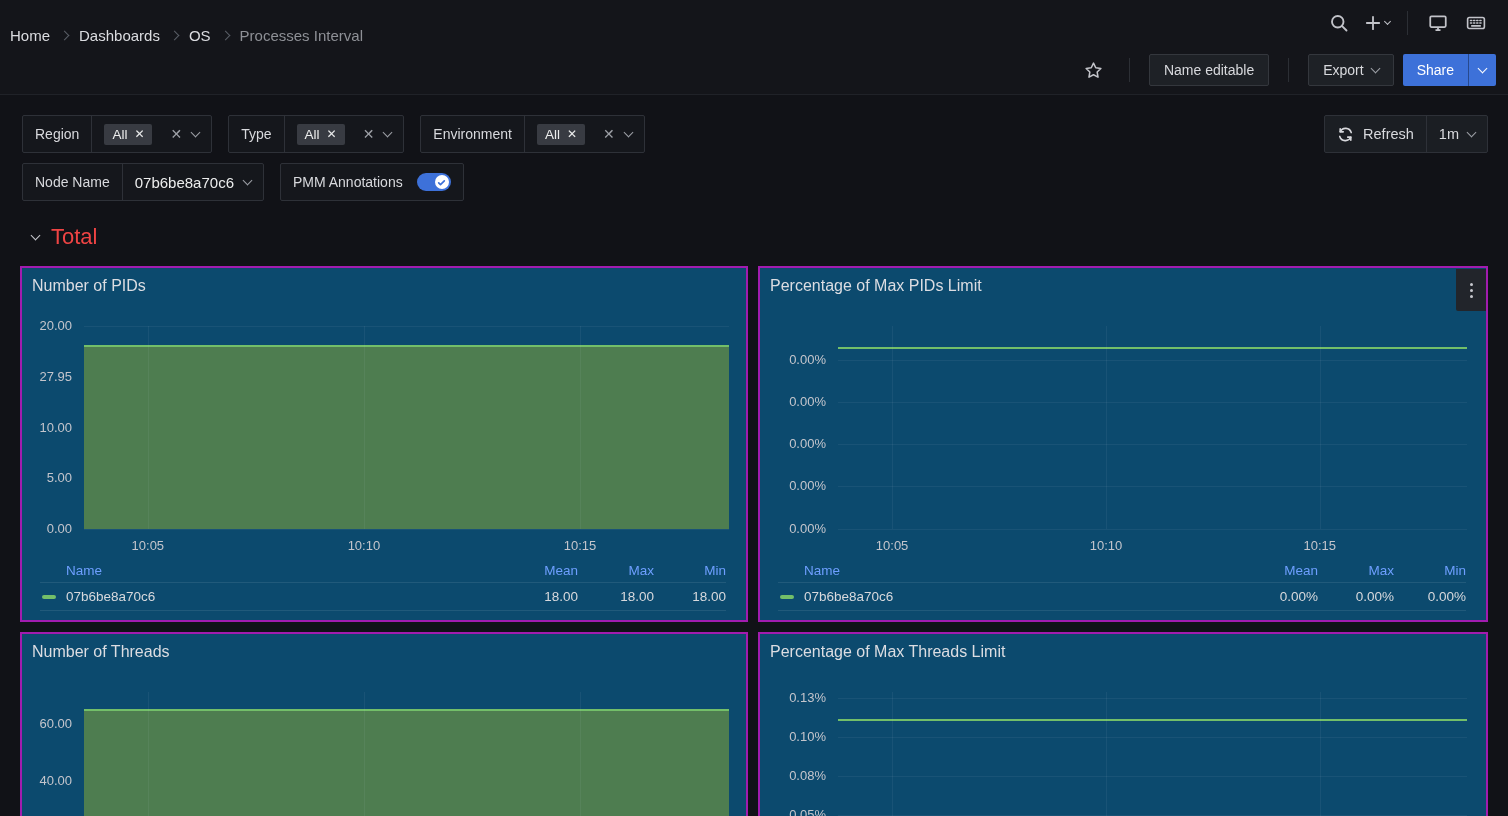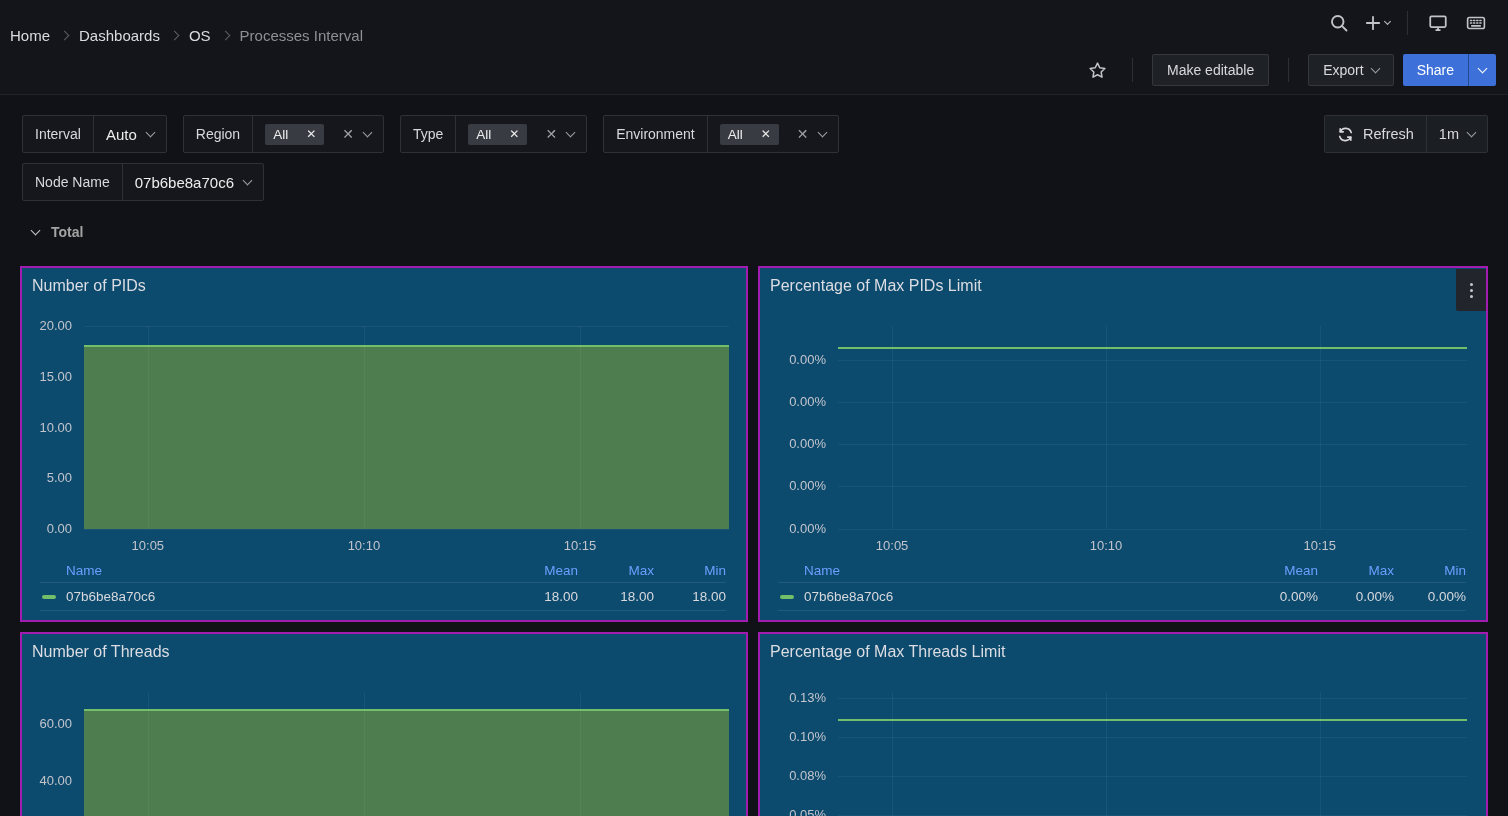--- a/index.html
+++ b/index.html
@@ -45,42 +45,42 @@
 
   
   .filters-row { position:absolute; left:22px; display:flex; gap:16px; }
   .row1 { top:115px; } .row2 { top:163px; }
   .var-ctl { display:flex; align-items:stretch; height:38px;
     border:1px solid #2e3138; border-radius:2px; background:#15171c; }
   .var-label { display:flex; align-items:center; padding:0 12px; font-size:14px;
     color:#d8d9dd; border-right:1px solid #2e3138; }
   .var-value { display:flex; align-items:center; gap:10px; padding:0 12px;
     font-size:15px; color:#eceded; cursor:pointer; }
-  .chip { display:flex; align-items:center; gap:18px; background:#383b42; border-radius:2px;
+  .chip { display:flex; align-items:center; gap:7px; background:#383b42; border-radius:2px;
     padding:3px 8px; font-size:13.5px; color:#eceded; cursor:pointer; }
   .dim { color:#9da0a6; }
   .x-glyph { font-size:12px; line-height:1; cursor:pointer; }
 
   .toggle { width:34px; height:18px; border-radius:9px; background:#3d71d9;
     position:relative; cursor:pointer; margin:0 12px 0 2px; }
   .toggle .knob { position:absolute; right:2px; top:2px; width:14px; height:14px;
     border-radius:50%; background:#fff; display:flex; align-items:center; justify-content:center; }
 
   
   .time-controls { position:absolute; top:115px; right:20px; display:flex; gap:12px; }
   .tc-group { display:flex; align-items:stretch; height:38px; background:#1b1e23;
     border:1px solid #2e3138; border-radius:2px; color:#d8d9dd; }
   .tc-seg { display:flex; align-items:center; gap:9px; padding:0 12px; font-size:14.5px;
     font-weight:500; cursor:pointer; }
   .tc-seg + .tc-seg { border-left:1px solid #2e3138; }
 
   
   .section-hdr { position:absolute; left:32px; top:224px; display:flex; align-items:center;
     gap:12px; cursor:pointer; }
-  .section-title { font-size:14px; font-weight:700; color:#a3a3a3; }
+  .section-title { font-size:22px; font-weight:400; color:#ef4444; }
 
   
   .panel { position:absolute; background:#0c4a6e; border:2px solid #a21caf; }
   .panel-title { position:absolute; left:10px; top:9px; font-size:16px; font-weight:500;
     color:#dcdde2; cursor:pointer; }
   .chart-area { position:absolute; left:0; top:0; right:0; bottom:0; }
   .ytick { position:absolute; font-size:13px; color:#c4c5cc; text-align:right; height:16px; line-height:16px; }
   .xtick { position:absolute; font-size:13px; color:#c4c5cc; text-align:center; width:64px; }
   .gl-h, .gl-v { position:absolute; background:rgba(204,210,224,0.07); }
   .series-line { position:absolute; height:2px; }
@@ -140,43 +140,36 @@
   </div>
 </div>
 
 <div class="hdr2">
   <span class="icon-btn" style="color:#c2c3c9">
     <svg width="19" height="19" viewBox="0 0 16 16" fill="none" stroke="currentColor" stroke-width="1.3" stroke-linejoin="round">
         <path d="M8 1.8l1.9 3.9 4.3.6-3.1 3 .7 4.3L8 11.6l-3.8 2 .7-4.3-3.1-3 4.3-.6z"></path>
       </svg>
   </span>
   <span class="vdiv" style="margin:0 10px;"></span>
-  <button class="btn">Make editable</button>
+  <button class="btn">Name editable</button>
   <span class="vdiv" style="margin:0 10px;"></span>
   <button class="btn">
     <span>Export</span>
     <span class="chev dim"></span>
   </button>
   <span class="share-group">
     <button class="btn btn-primary share-main">Share</button>
     <span class="share-caret">
       <span class="chev"></span>
     </span>
   </span>
 </div>
 
 <div class="filters-row row1">
   <div class="var-ctl">
-    <span class="var-label">Interval</span>
-    <span class="var-value">
-      <span>Auto</span>
-      <span class="chev dim"></span>
-    </span>
-  </div>
-  <div class="var-ctl">
     <span class="var-label">Region</span>
     <span class="var-value">
       <span class="chip">
         <span>All</span>
         <span class="x-glyph">✕</span>
       </span>
       <span class="x-glyph dim" style="margin-left:8px;font-size:14px;">✕</span>
       <span class="chev dim"></span>
     </span>
   </div>
@@ -223,34 +216,46 @@
 </div>
 
 <div class="filters-row row2">
   <div class="var-ctl">
     <span class="var-label">Node Name</span>
     <span class="var-value">
       <span>07b6be8a70c6</span>
       <span class="chev dim"></span>
     </span>
   </div>
+  <div class="var-ctl">
+    <span class="var-label" style="border-right:none;">PMM Annotations</span>
+    <span style="display:flex;align-items:center;">
+      <span class="toggle">
+        <span class="knob">
+          <svg width="9" height="9" viewBox="0 0 16 16" fill="none" stroke="#3d71d9" stroke-width="3" stroke-linecap="round" stroke-linejoin="round">
+              <path d="M3 8.5l3.2 3.2L13 5"></path>
+            </svg>
+        </span>
+      </span>
+    </span>
+  </div>
 </div>
 
 <div class="section-hdr">
   <span class="chev" style="color:#c7c8ce;"></span>
   <span class="section-title">Total</span>
 </div>
 
 <div class="panel" style="left:20px; top:266px; width:728px; height:356px;">
   <div class="panel-title">Number of PIDs</div>
   <div class="chart-area">
       <div class="gl-h" style="left: 62px; width: 645px; top: 58px; height: 1px;"></div>
       <div class="ytick" style="left: 0px; width: 50px; top: 50px;">20.00</div>
       <div class="gl-h" style="left: 62px; width: 645px; top: 108.75px; height: 1px;"></div>
-      <div class="ytick" style="left: 0px; width: 50px; top: 100.75px;">15.00</div>
+      <div class="ytick" style="left: 0px; width: 50px; top: 100.75px;">27.95</div>
       <div class="gl-h" style="left: 62px; width: 645px; top: 159.5px; height: 1px;"></div>
       <div class="ytick" style="left: 0px; width: 50px; top: 151.5px;">10.00</div>
       <div class="gl-h" style="left: 62px; width: 645px; top: 210.25px; height: 1px;"></div>
       <div class="ytick" style="left: 0px; width: 50px; top: 202.25px;">5.00</div>
       <div class="gl-h" style="left: 62px; width: 645px; top: 261px; height: 1px;"></div>
       <div class="ytick" style="left: 0px; width: 50px; top: 253px;">0.00</div>
       <div class="series-fill" style="left: 62px; width: 645px; top: 78.097px; height: 182.903px; background: rgb(78, 125, 80);"></div>
       <div class="series-line" style="left: 62px; width: 645px; top: 77.097px; background: rgb(115, 191, 105);"></div>
       <div class="gl-v" style="left: 125.855px; width: 1px; top: 58px; height: 203px;"></div>
       <div class="xtick" style="left: 93.855px; top: 270px;">10:05</div>

